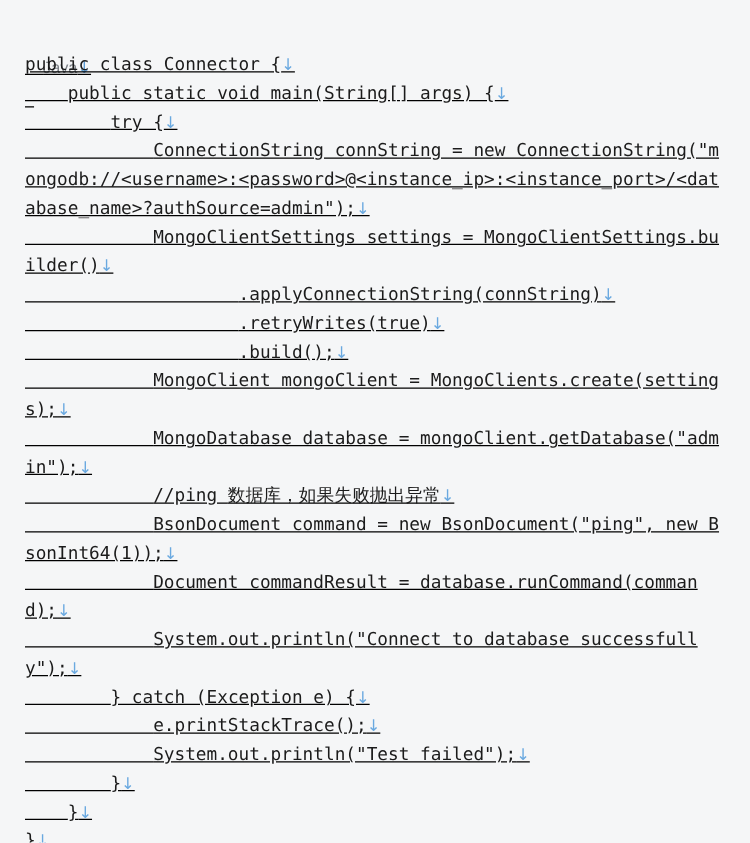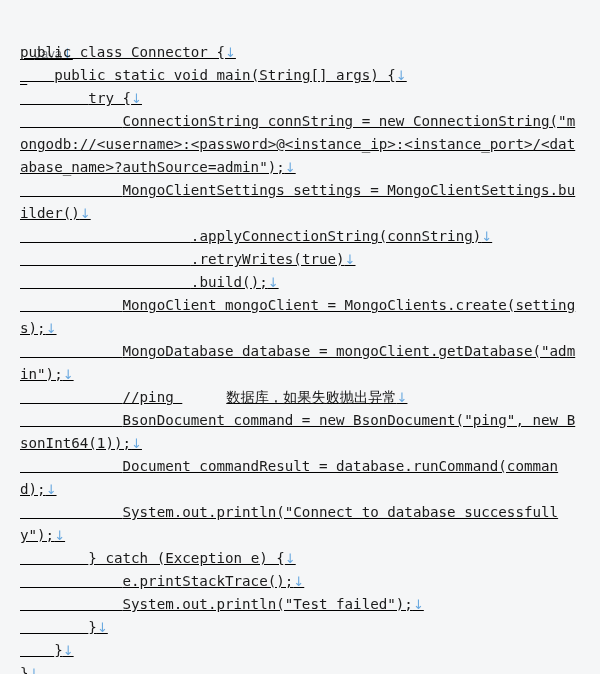--- a/index.html
+++ b/index.html
@@ -64,21 +64,20 @@
     font-family: "DejaVu Sans", sans-serif;
     font-size: 13px;
   }
   .cr {
     color: #6aa9e0;
     font-family: "DejaVu Sans", sans-serif;
     font-size: 13px;
   }
   .cn {
     font-family: "DejaVu Sans", sans-serif;
-    margin-left: 44px;
   }
 </style>
 </head>
 <body>
 
 <div id="code-viewer">
 
   <div class="lang-label-row">
     <span>Java</span><span class="pilcrow">↓</span>
   </div>

